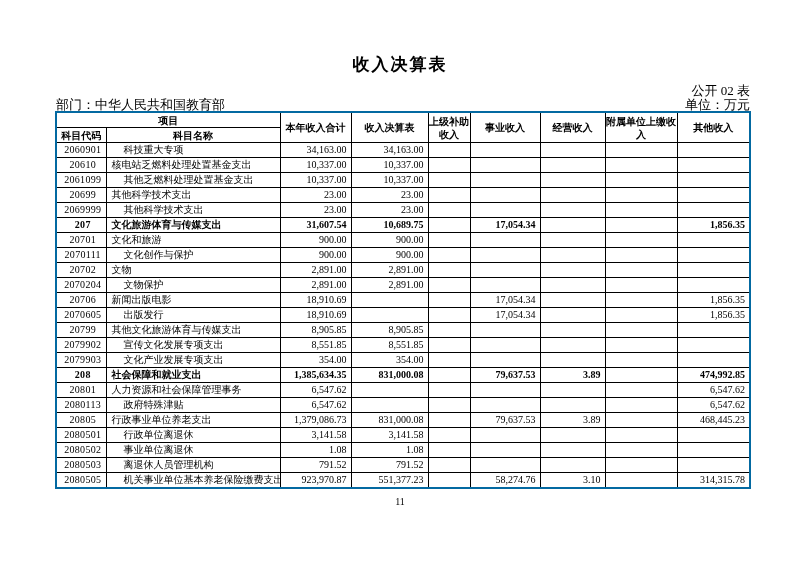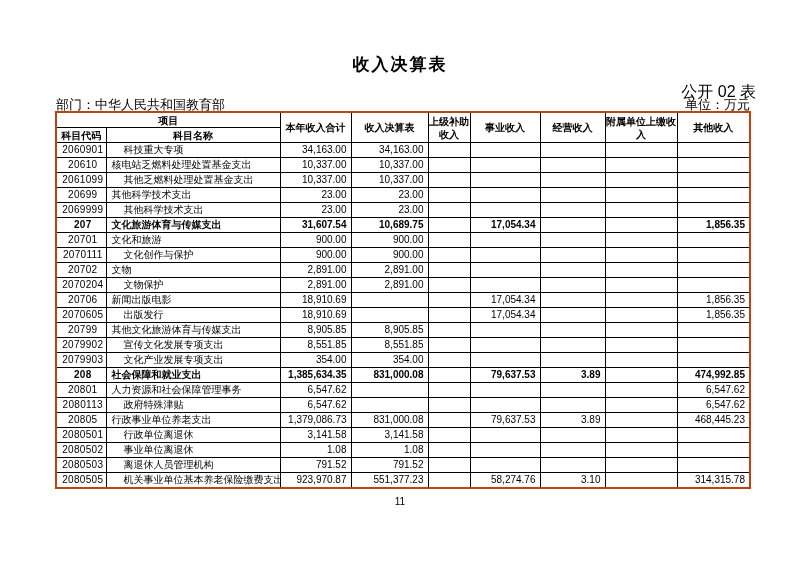--- a/index.html
+++ b/index.html
@@ -6,56 +6,56 @@
     margin: 0;
     padding: 0;
     background: #ffffff;
   }
   .page {
     position: relative;
     width: 800px;
     height: 565px;
     background: #ffffff;
     color: #000000;
-    font-family: Liberation Sans, sans-serif;
+    font-family: Liberation Serif, serif;
     overflow: hidden;
   }
   .doc-title {
     position: absolute;
     top: 53px;
     left: 0;
     width: 100%;
     text-align: center;
     font-size: 17px;
     font-weight: bold;
     letter-spacing: 2px;
   }
   .pub-label {
     position: absolute;
     top: 82px;
-    right: 44px;
-    font-size: 16px;
+    right: 50px;
+    font-size: 13px;
   }
   .meta-row {
     position: absolute;
     top: 96px;
     left: 56px;
     right: 50px;
     display: flex;
     justify-content: space-between;
     font-size: 13px;
   }
   table.budget-table {
     position: absolute;
     top: 111px;
     left: 55px;
     width: 694px;
     border-collapse: collapse;
     table-layout: fixed;
-    border: 2px solid #c2410c;
+    border: 2px solid #0369a1;
   }
   .budget-table th, .budget-table td {
     border: 1px solid #000;
     padding: 0;
     overflow: hidden;
   }
   .budget-table thead th {
     font-size: 10px;
     font-weight: bold;
     text-align: center;

